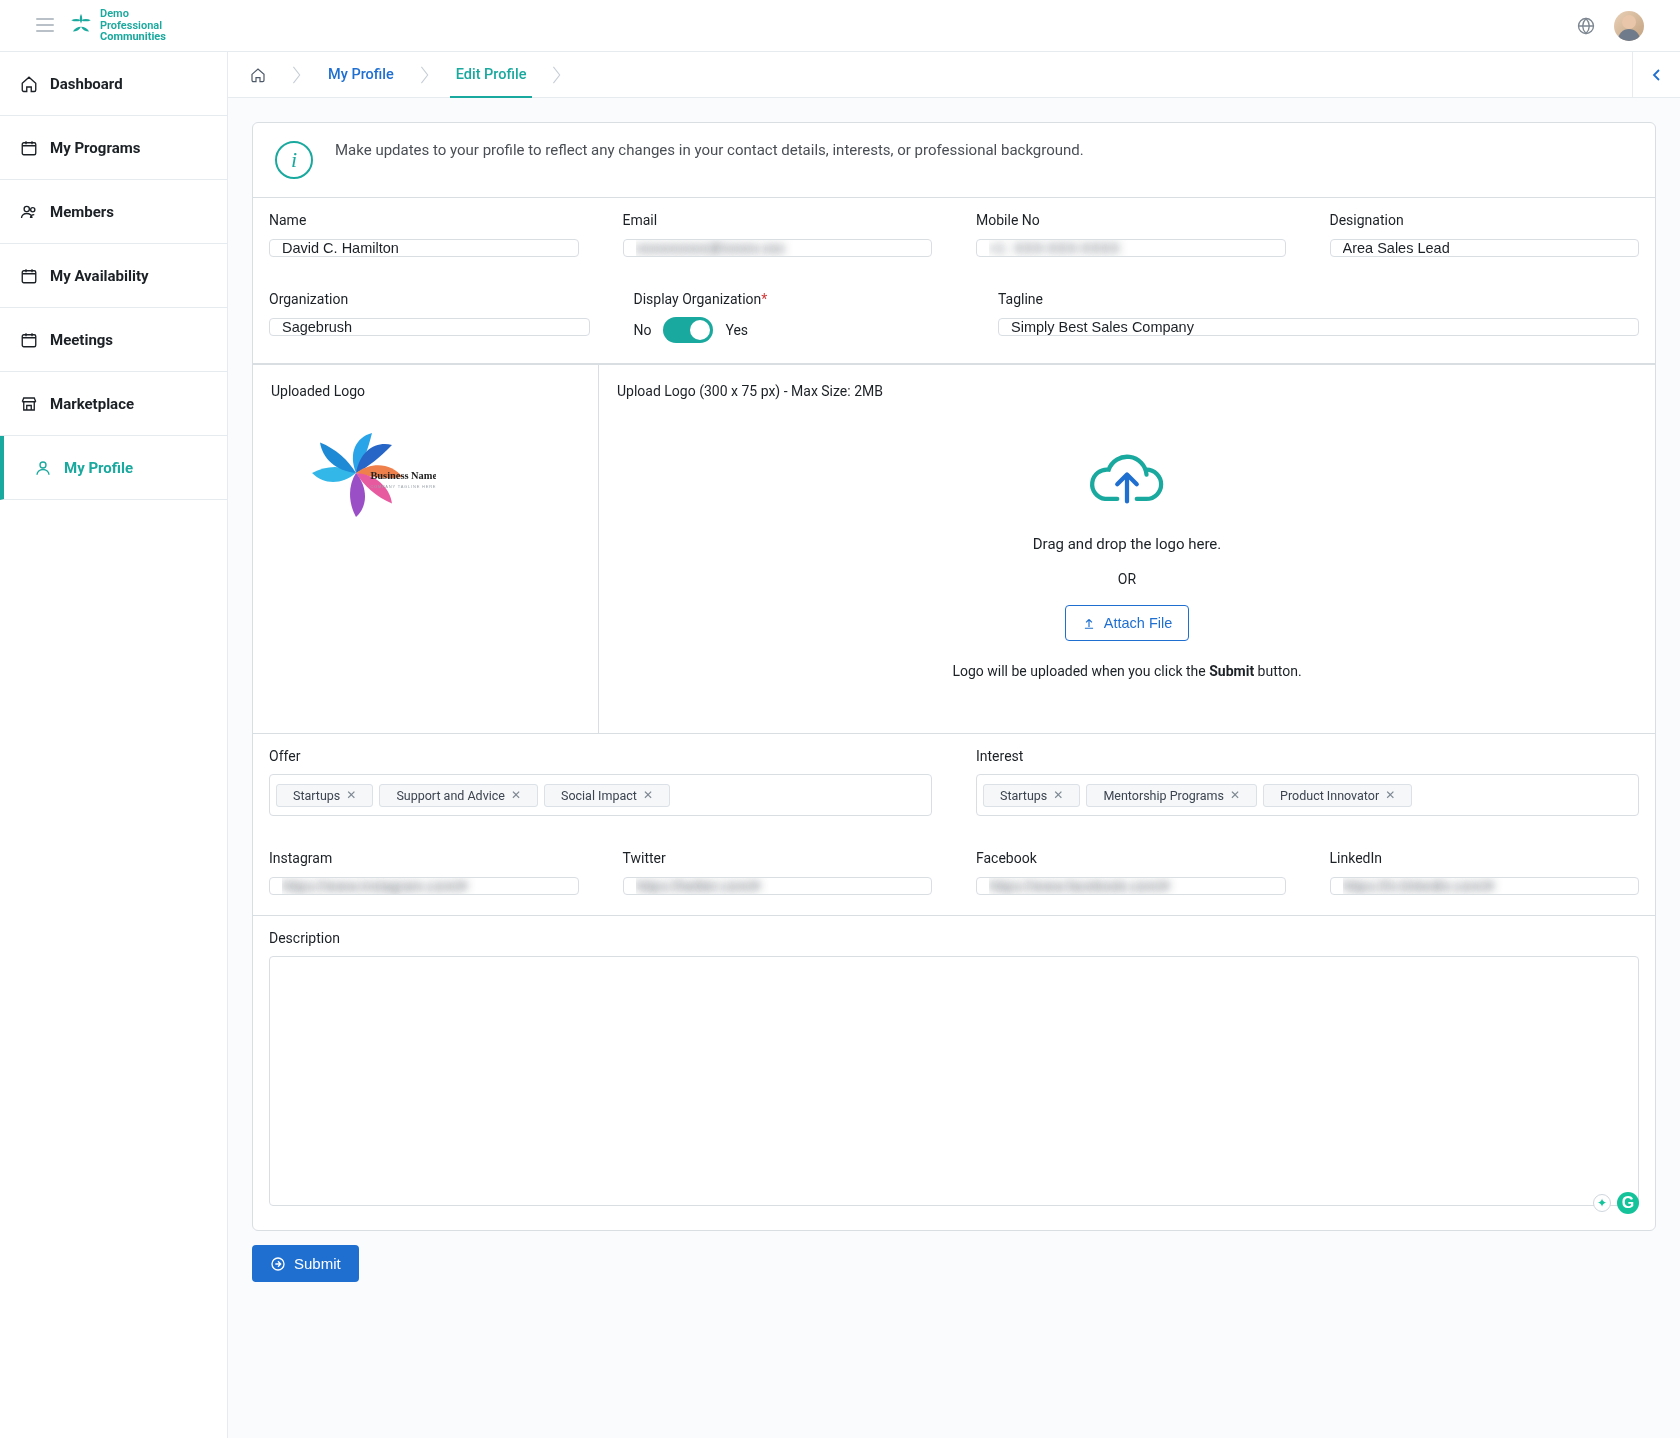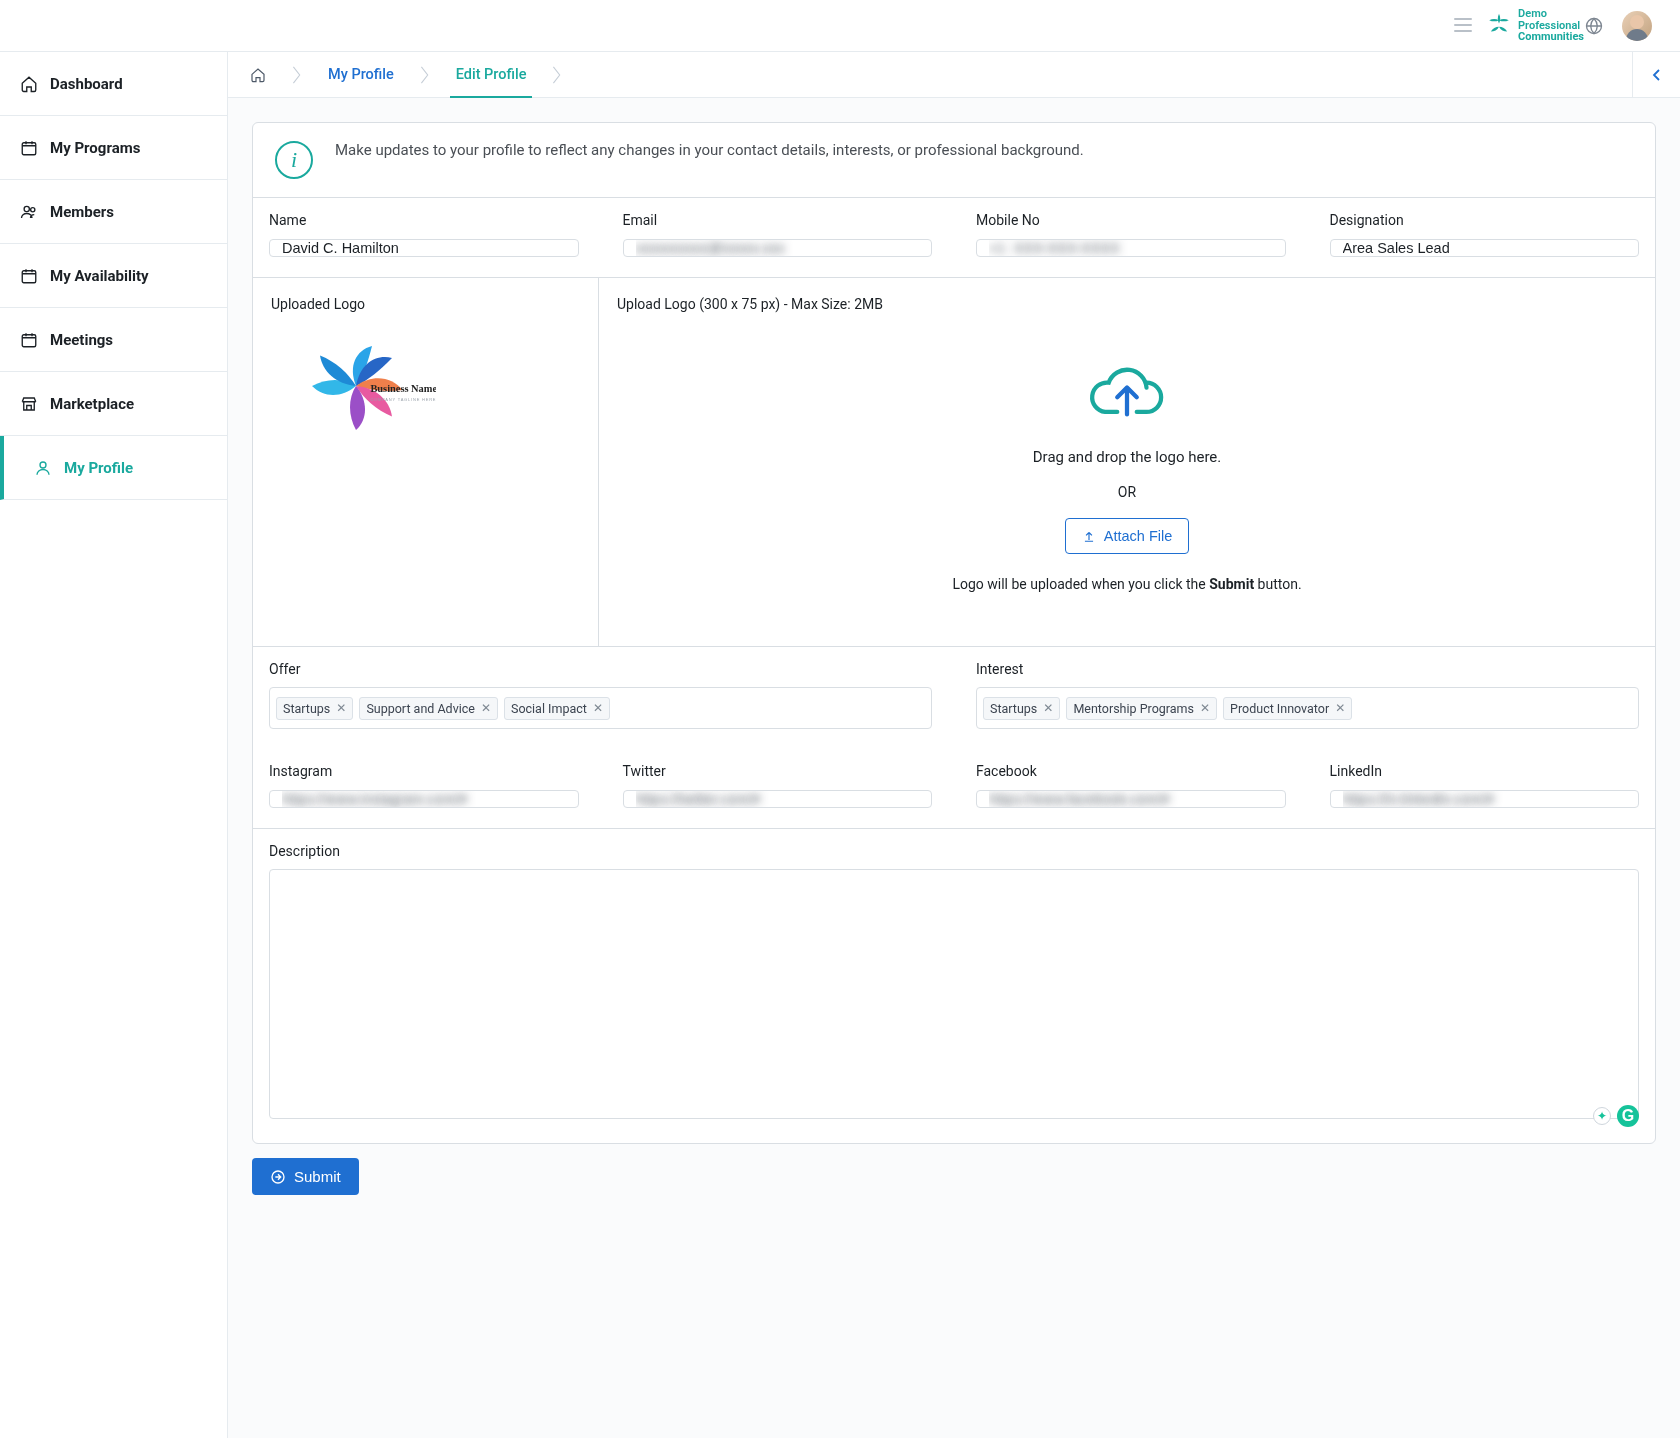--- a/index.html
+++ b/index.html
@@ -14,21 +14,21 @@
     --body-bg:#ffffff;
     --chip-bg:#f5f7f9;
     --header-h:52px;
     --sidebar-w:228px;
     --bc-h:46px;
   }
   *{box-sizing:border-box;}
   html,body{margin:0;padding:0;font-family:-apple-system,BlinkMacSystemFont,"Segoe UI",Roboto,Helvetica,Arial,sans-serif;color:#1c2126;background:var(--body-bg);}
   body{width:1680px;height:1438px;position:relative;}
   
-  .topbar{height:var(--header-h);border-bottom:1px solid var(--gray-border-light);display:flex;align-items:center;padding:0 28px;justify-content:flex-end;}
+  .topbar{height:var(--header-h);border-bottom:1px solid var(--gray-border-light);display:flex;align-items:center;padding:0 36px;justify-content:space-between;}
   .topbar-left{display:flex;align-items:center;gap:14px;}
   .hamburger{width:18px;height:14px;display:flex;flex-direction:column;justify-content:space-between;cursor:pointer;}
   .hamburger span{height:2px;background:#b9c0c8;border-radius:1px;}
   .logo{display:flex;align-items:center;gap:6px;}
   .logo-mark{width:26px;height:26px;}
   .logo-text{display:flex;flex-direction:column;line-height:1.05;}
   .logo-text span:first-child{font-size:11px;color:var(--teal);font-weight:600;}
   .logo-text span:nth-child(2){font-size:11px;color:var(--teal);font-weight:600;}
   .logo-text span:nth-child(3){font-size:11px;color:var(--teal);font-weight:700;}
   .topbar-right{display:flex;align-items:center;gap:18px;}
@@ -77,21 +77,21 @@
   .uploaded-logo{margin-top:10px;width:170px;height:120px;display:flex;align-items:center;justify-content:center;}
   .uploaded-logo svg{width:160px;}
   .upload-area{display:flex;flex-direction:column;align-items:center;padding-top:38px;}
   .cloud{width:78px;height:60px;color:var(--teal);}
   .upload-caption{font-size:15px;color:#1c2126;margin-top:28px;}
   .upload-or{font-size:14px;color:#1c2126;margin:18px 0;}
   .btn-outline{border:1px solid var(--blue);color:var(--blue);background:#fff;border-radius:4px;padding:9px 16px;font-size:14.5px;display:inline-flex;align-items:center;gap:8px;cursor:pointer;}
   .upload-note{margin-top:22px;font-size:14px;}
   .upload-note b{font-weight:700;}
   .chips{border:1px solid var(--gray-border);border-radius:4px;min-height:42px;padding:5px 6px;display:flex;flex-wrap:wrap;gap:6px;align-items:center;}
-  .chip{background:var(--chip-bg);border:1px solid #dbe1e7;border-radius:3px;font-size:12.5px;color:#3c4450;padding:3px 6px;display:inline-flex;align-items:flex-start;gap:6px;}
+  .chip{background:var(--chip-bg);border:1px solid #dbe1e7;border-radius:3px;font-size:12.5px;color:#3c4450;padding:3px 16px;display:inline-flex;align-items:flex-start;gap:6px;}
   .chip .x{color:#7e8892;font-size:12px;cursor:pointer;}
   .desc-box{position:relative;}
   .fld-textarea{height:250px;resize:both;}
   .grammarly{position:absolute;right:16px;bottom:16px;display:flex;gap:6px;align-items:center;}
   .grammarly .g{width:22px;height:22px;border-radius:50%;background:#15c39a;display:flex;align-items:center;justify-content:center;color:#fff;font-weight:700;font-family:Arial;}
   .grammarly .plus{width:18px;height:18px;border-radius:50%;background:#fff;border:1px solid #cfd6dd;color:#15c39a;display:flex;align-items:center;justify-content:center;font-size:12px;}
   .submit{margin-top:14px;}
   .btn-primary{background:var(--blue);color:#fff;border:none;border-radius:4px;padding:10px 18px;font-size:15px;display:inline-flex;align-items:center;gap:8px;cursor:pointer;}
   .row-divider{border-top:1px solid var(--gray-border);}
   
@@ -246,20 +246,38 @@
           <div class="formcell">
             <span class="fld-label">Mobile No</span>
             <input class="fld-input blur" value="+1  XXX-XXX-XXXX" style="">
           </div>
           <div class="formcell">
             <span class="fld-label">Designation</span>
             <input class="fld-input" value="Area Sales Lead" style="">
           </div>
         </div>
 
+        <div class="row border-b">
+          <div class="formcell">
+            <span class="fld-label">Organization</span>
+            <input class="fld-input" value="Sagebrush" style="">
+          </div>
+          <div class="formcell">
+            <span class="fld-label"><span>Display Organization</span><span class="req">*</span></span>
+            <div class="toggle-row">
+              <span class="label-sm">No</span>
+              <div class="toggle"></div>
+              <span class="label-sm">Yes</span>
+            </div>
+          </div>
+          <div class="formcell" style="flex:2;">
+            <span class="fld-label">Tagline</span>
+            <input class="fld-input" value="Simply Best Sales Company" style="">
+          </div>
+        </div>
 
         <div class="split border-b row-divider" style="border-bottom:1px solid var(--gray-border);">
           <div>
             <span class="fld-label">Uploaded Logo</span>
             <div class="uploaded-logo">
               <svg viewBox="0 0 200 120">
                 <g transform="translate(40,10)">
                   <path d="M60 50 a35 35 0 1 1 -20 30" fill="none" stroke="#fff" stroke-width="0"></path>
 
                   <path d="M60 55c-10-25 0-45 20-50-5 20-10 35-20 50z" fill="#2aa4e8"></path>

